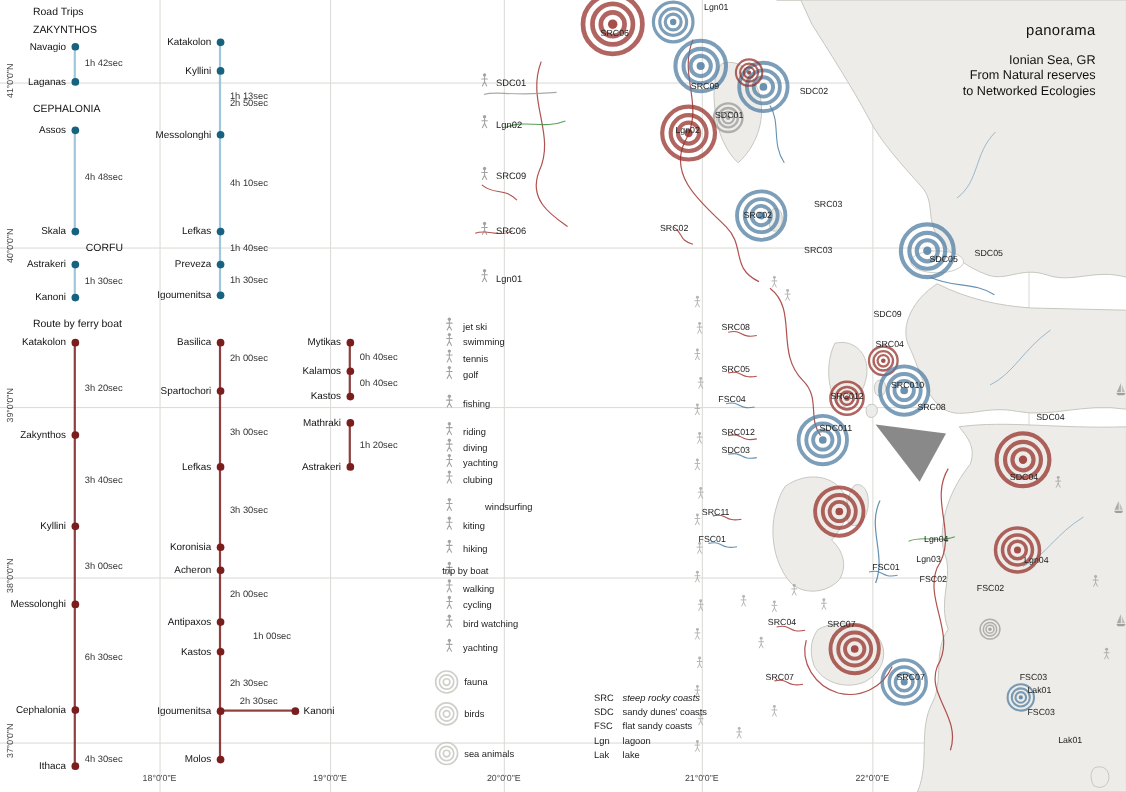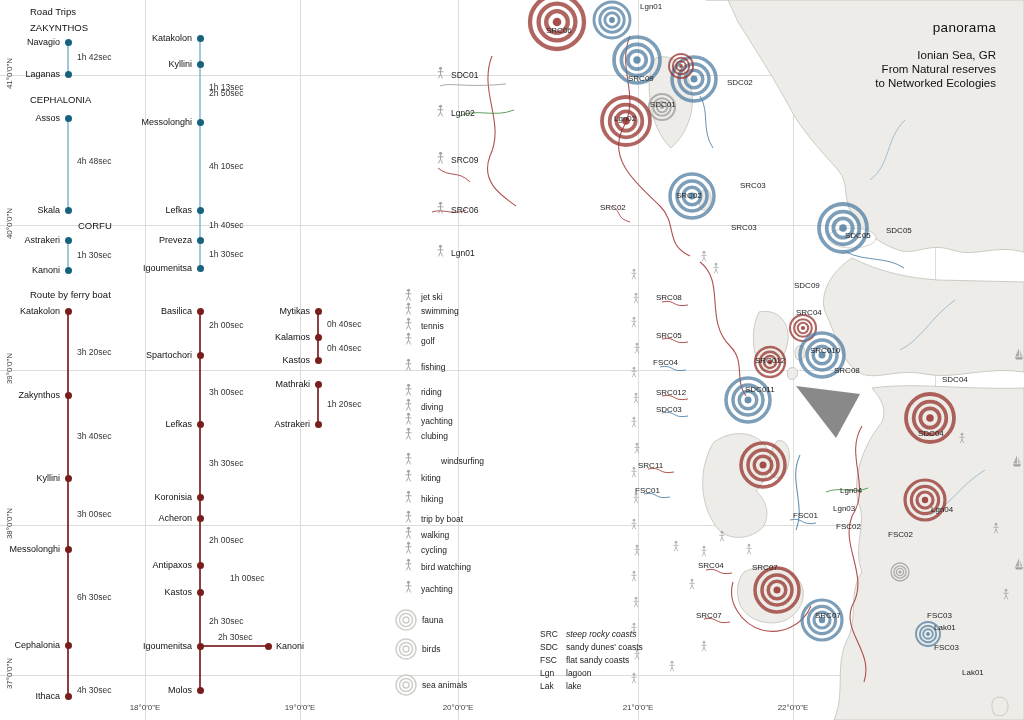--- a/index.html
+++ b/index.html
@@ -404,21 +404,21 @@
       <div class="abs leg" style="left: 421px; top: 321px;">tennis</div>
       <div class="abs leg" style="left: 421px; top: 336px;">golf</div>
       <div class="abs leg" style="left: 421px; top: 362px;">fishing</div>
       <div class="abs leg" style="left: 421px; top: 387px;">riding</div>
       <div class="abs leg" style="left: 421px; top: 402px;">diving</div>
       <div class="abs leg" style="left: 421px; top: 416px;">yachting</div>
       <div class="abs leg" style="left: 421px; top: 431px;">clubing</div>
       <div class="abs leg" style="left: 421px; top: 456px; margin-left: 20px;">windsurfing</div>
       <div class="abs leg" style="left: 421px; top: 473px;">kiting</div>
       <div class="abs leg" style="left: 421px; top: 494px;">hiking</div>
-      <div class="abs leg" style="left: 421px; top: 514px; text-align: center;">trip by boat</div>
+      <div class="abs leg" style="left: 402px; top: 514px; text-align: center;">trip by boat</div>
       <div class="abs leg" style="left: 421px; top: 530px;">walking</div>
       <div class="abs leg" style="left: 421px; top: 545px;">cycling</div>
       <div class="abs leg" style="left: 421px; top: 562px;">bird watching</div>
       <div class="abs leg" style="left: 421px; top: 584px;">yachting</div>
       <div class="abs leg" style="left: 422px; top: 615px;">fauna</div>
       <div class="abs leg" style="left: 422px; top: 644px;">birds</div>
       <div class="abs leg" style="left: 422px; top: 680px;">sea animals</div>
       <div class="abs leg" style="left: 451px; top: 70px;">SDC01</div>
       <div class="abs leg" style="left: 451px; top: 108px;">Lgn02</div>
       <div class="abs leg" style="left: 451px; top: 155px;">SRC09</div>

